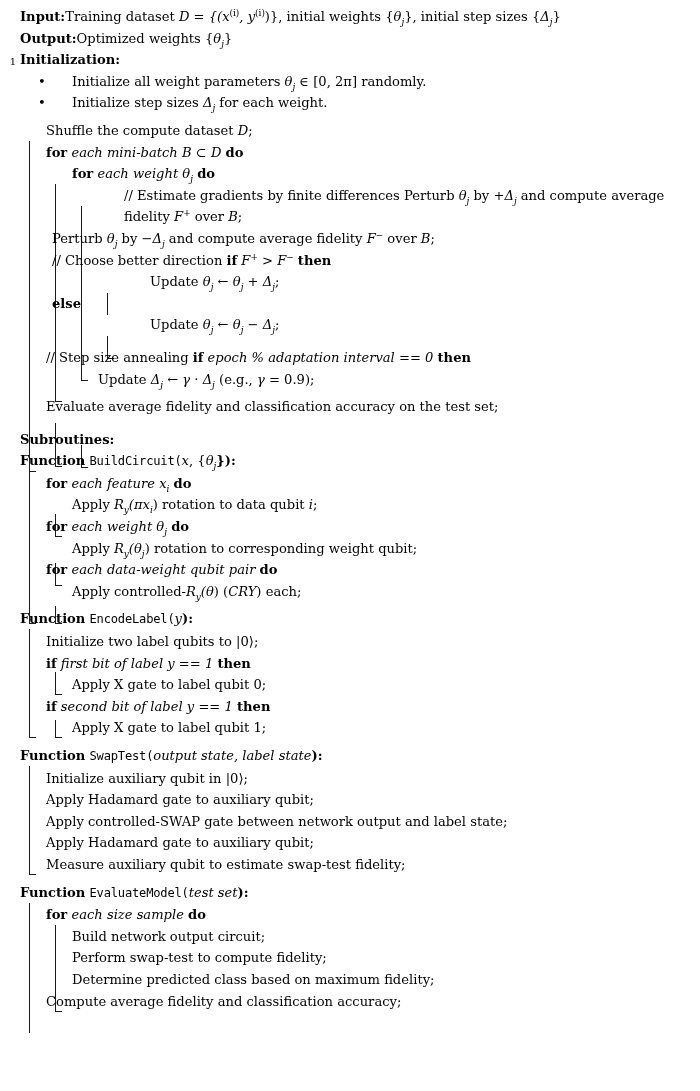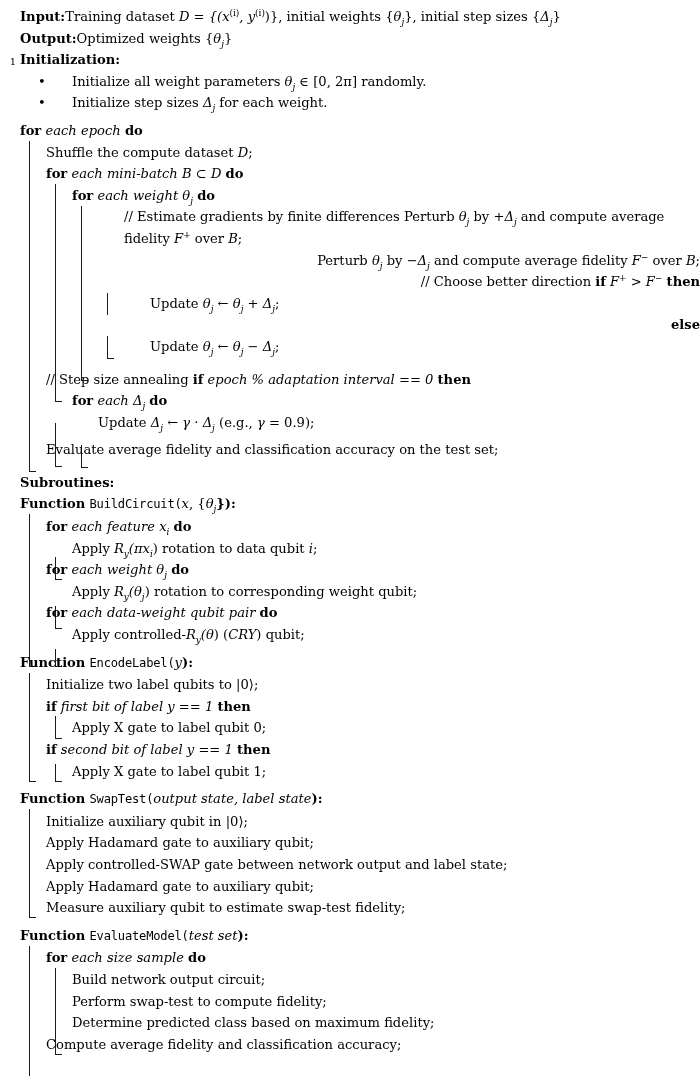--- a/index.html
+++ b/index.html
@@ -40,21 +40,21 @@
     text-align: right;
     font-size: 10px;
     font-family: "DejaVu Serif", "Liberation Serif", serif;
   }
 
   
   .i0 { padding-left: 20px; }
   .i1 { padding-left: 46px; }
   .i2 { padding-left: 72px; }
   .i3 { padding-left: 98px; }
-  .i4 { padding-left: 52px; text-align: right; }
+  .i4 { padding-left: 52px; }
   .i5 { padding-left: 150px; }
 
   
   .bullet-row { position: relative; }
   .bullet {
     position: absolute;
     left: 38px;
     top: 0;
   }
 
@@ -132,23 +132,20 @@
     <div class="rail" style="left:107px; top:173px; height:22px;"></div>
     <div class="rail" style="left:107px; top:216px; height:22px;"></div>
     <div class="rail-hook" style="left:107px; top:238px; width:7px;"></div>
 
     <div class="rail" style="left:55px; top:303px; height:43px;"></div>
     <div class="rail-hook" style="left:55px; top:346px; width:7px;"></div>
 
     <div class="rail" style="left:81px; top:325px; height:22px;"></div>
     <div class="rail-hook" style="left:81px; top:347px; width:7px;"></div>
 
-    <div class="line i0">
-      <b>for</b> <i>each epoch</i> <b>do</b>
-    </div>
 
     <div class="line i1">
       <span>Shuffle the compute dataset </span><span class="cal">D</span><span>;</span>
     </div>
 
     <div class="line i1">
       <b>for</b> <i>each mini-batch </i><span class="cal">B</span><span> ⊂ </span><span class="cal">D</span> <b>do</b>
     </div>
 
     <div class="line i2">
@@ -178,23 +175,20 @@
     <div class="line i5">
       <span>Update </span><span class="mi">θ</span><span class="mi sub">j</span><span> ← </span><span class="mi">θ</span><span class="mi sub">j</span><span> − </span><span class="mi">Δ</span><span class="mi sub">j</span><span>;</span>
     </div>
 
     <span class="gap"></span>
 
     <div class="line i1">
       <span>// Step size annealing </span><b>if</b> <i>epoch % adaptation interval == 0</i> <b>then</b>
     </div>
 
-    <div class="line i2">
-      <b>for</b> <i>each </i><span class="mi">Δ</span><span class="mi sub">j</span> <b>do</b>
-    </div>
 
     <div class="line i3">
       <span>Update </span><span class="mi">Δ</span><span class="mi sub">j</span><span> ← </span><span class="mi">γ</span><span> · </span><span class="mi">Δ</span><span class="mi sub">j</span><span> (e.g., </span><span class="mi">γ</span><span> = 0.9);</span>
     </div>
 
     <span class="gap-sm"></span>
 
     <div class="line i1">
       <span>Evaluate average fidelity and classification accuracy on the test set;</span>
     </div>
@@ -235,21 +229,21 @@
 
     <div class="line i2">
       <span>Apply </span><span class="mi">R</span><span class="mi sub">y</span><span class="mi">(θ</span><span class="mi sub">j</span><span>) rotation to corresponding weight qubit;</span>
     </div>
 
     <div class="line i1">
       <b>for</b> <i>each data-weight qubit pair</i> <b>do</b>
     </div>
 
     <div class="line i2">
-      <span>Apply controlled-</span><span class="mi">R</span><span class="mi sub">y</span><span class="mi">(θ</span><span>) (</span><span class="mi">CRY</span><span>) qubit;</span>
+      <span>Apply controlled-</span><span class="mi">R</span><span class="mi sub">y</span><span class="mi">(θ</span><span>) (</span><span class="mi">CRY</span><span>) each;</span>
     </div>
   </div>
 
   <span class="gap-sm"></span>
 
   <div style="position:relative;">
     <div class="rail" style="left:29px; top:21px; height:108px;"></div>
     <div class="rail-hook" style="left:29px; top:129px; width:7px;"></div>
     <div class="rail" style="left:55px; top:64px; height:22px;"></div>
     <div class="rail-hook" style="left:55px; top:86px; width:7px;"></div>

